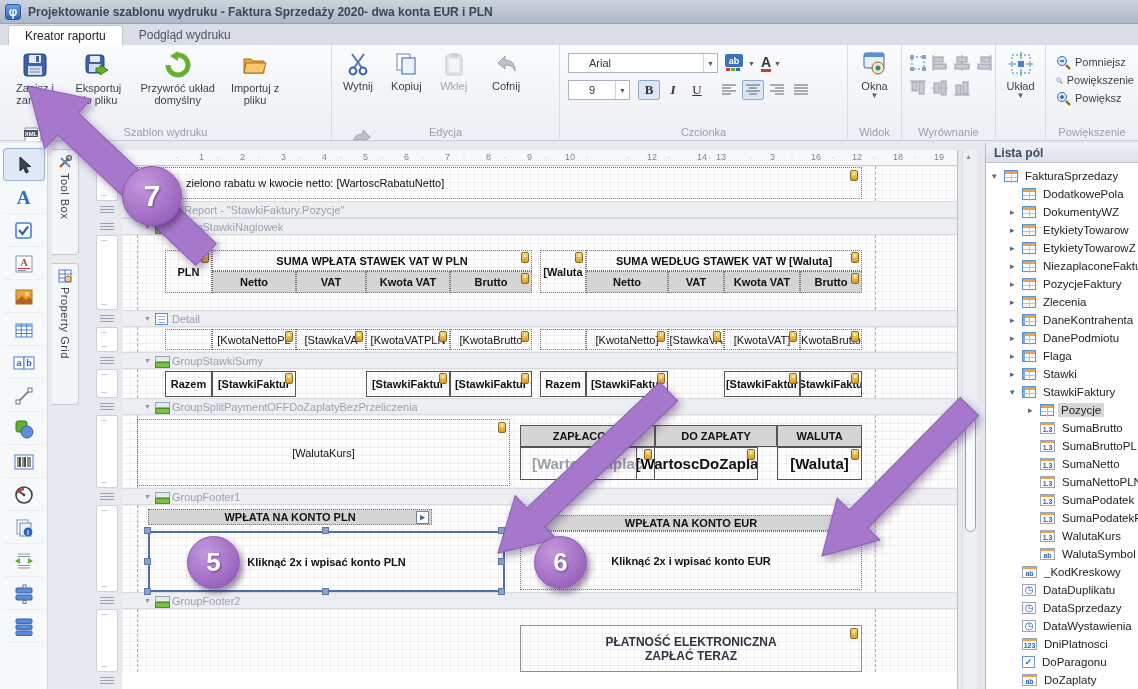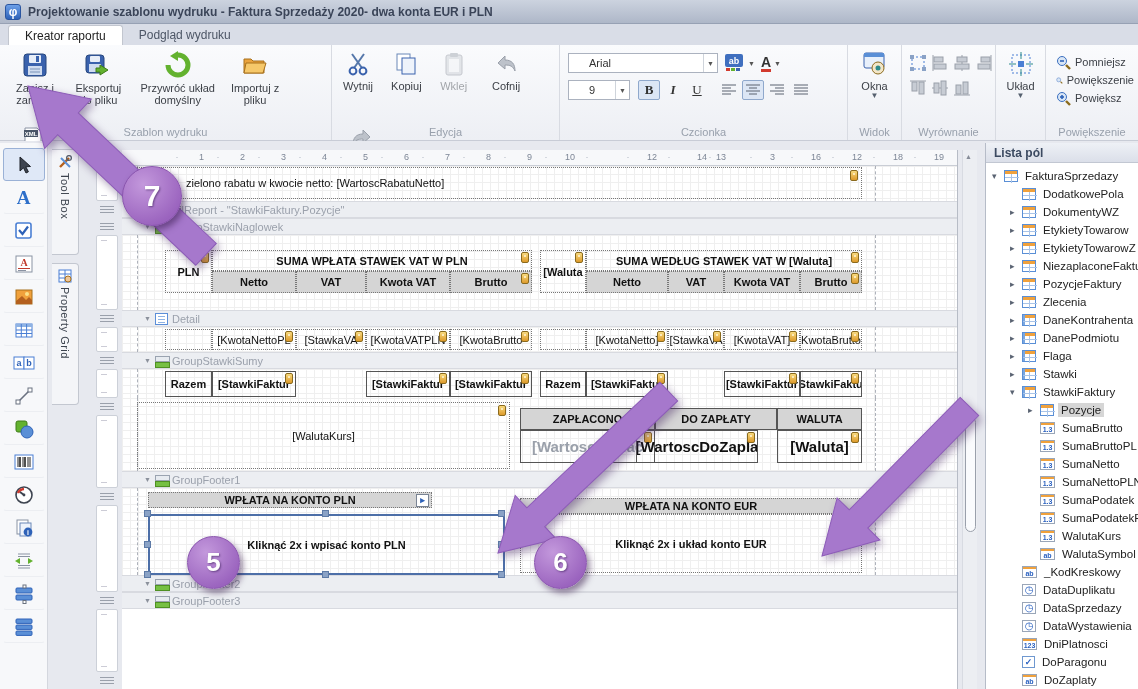--- a/index.html
+++ b/index.html
@@ -733,20 +733,25 @@
       <div class="cell cellS b" style="left:602px;top:2px;width:76px;height:26px">
           <span>[StawkiFaktur</span>
           <span class="lk" style="right:2px;top:1px"></span>
         </div>
       <div class="cell cellS b" style="left:678px;top:2px;width:62px;height:26px">
           <span>[StawkiFaktur</span>
           <span class="lk" style="right:2px;top:1px"></span>
         </div>
     </div>
 
+    <div class="bhdr" style="padding-left:22px">
+      <span class="tri">▼</span>
+      <span class="bi bi-band"></span>
+      <span>GroupSplitPaymentOFFDoZaplatyBezPrzeliczenia</span>
+    </div>
 
     <div class="warea" style="height:73px">
       <span class="dashv" style="left:15px"></span>
         <span class="dashv" style="left:753px"></span>
       <div class="cell" style="left:15px;top:4px;width:373px;height:67px">
           <span>[WalutaKurs]</span>
           <span class="lk" style="right:3px;top:2px"></span>
         </div>
       <div class="cell cellS b hdrg" style="left:398px;top:10px;width:135px;height:22px">
           <span>ZAPŁACONO</span>
@@ -792,36 +797,40 @@
         <span class="hnd" style="left:376px;top:22px"></span>
       <span class="hnd" style="left:22px;top:53px"></span>
         <span class="hnd" style="left:376px;top:53px"></span>
       <span class="hnd" style="left:22px;top:83px"></span>
         <span class="hnd" style="left:200px;top:83px"></span>
         <span class="hnd" style="left:376px;top:83px"></span>
       <div class="cell b hdrg" style="left:398px;top:10px;width:342px;height:16px">
           <span>WPŁATA NA KONTO EUR</span>
         </div>
       <div class="cell b" style="left:398px;top:26px;width:342px;height:59px">
-          <span>Kliknąć 2x i układ konto EUR</span>
+          <span>Kliknąć 2x i wpisać konto EUR</span>
         </div>
     </div>
 
     <div class="bhdr" style="padding-left:22px">
       <span class="tri">▼</span>
       <span class="bi bi-band"></span>
       <span>GroupFooter2</span>
     </div>
 
-
-    <div class="bhdr" style="padding-left:22px">
-      <span class="tri">▼</span>
-      <span class="bi bi-band"></span>
-      <span>GroupFooter3</span>
-    </div>
+    <div class="warea" style="height:63px">
+      <span class="dashv" style="left:15px"></span>
+        <span class="dashv" style="left:753px"></span>
+      <div class="cell b" style="left:398px;top:16px;width:342px;height:47px;border:1px solid #8a8f99;flex-direction:column;font-size:12px;color:#2c3440">
+        <span>PŁATNOŚĆ ELEKTRONICZNA</span>
+          <span>ZAPŁAĆ TERAZ</span>
+        <span class="lk" style="right:3px;top:2px"></span>
+      </div>
+    </div>
+
   </div>
 
   <div id="vscroll">
     <span id="vsarrow">▲</span>
     <div id="vsthumb"></div>
   </div>
 
   <div id="fieldpanel">
     <div id="flheader">Lista pól</div>
     <div id="fltree">

